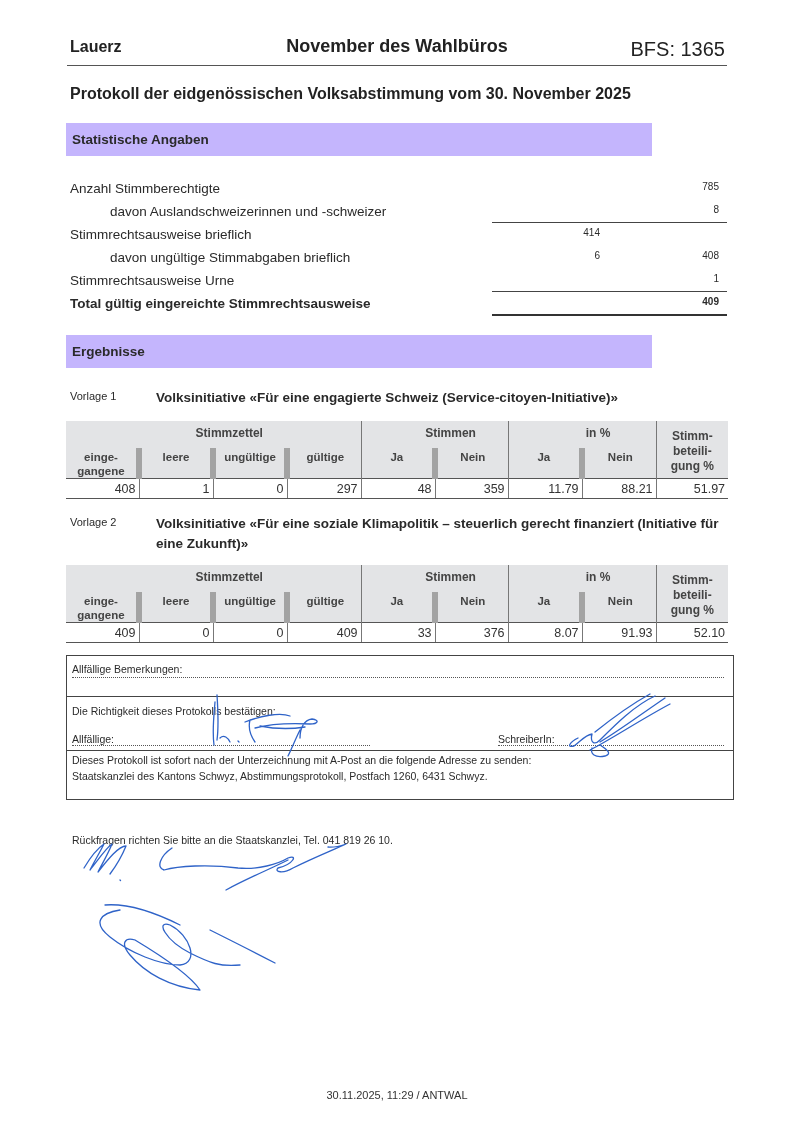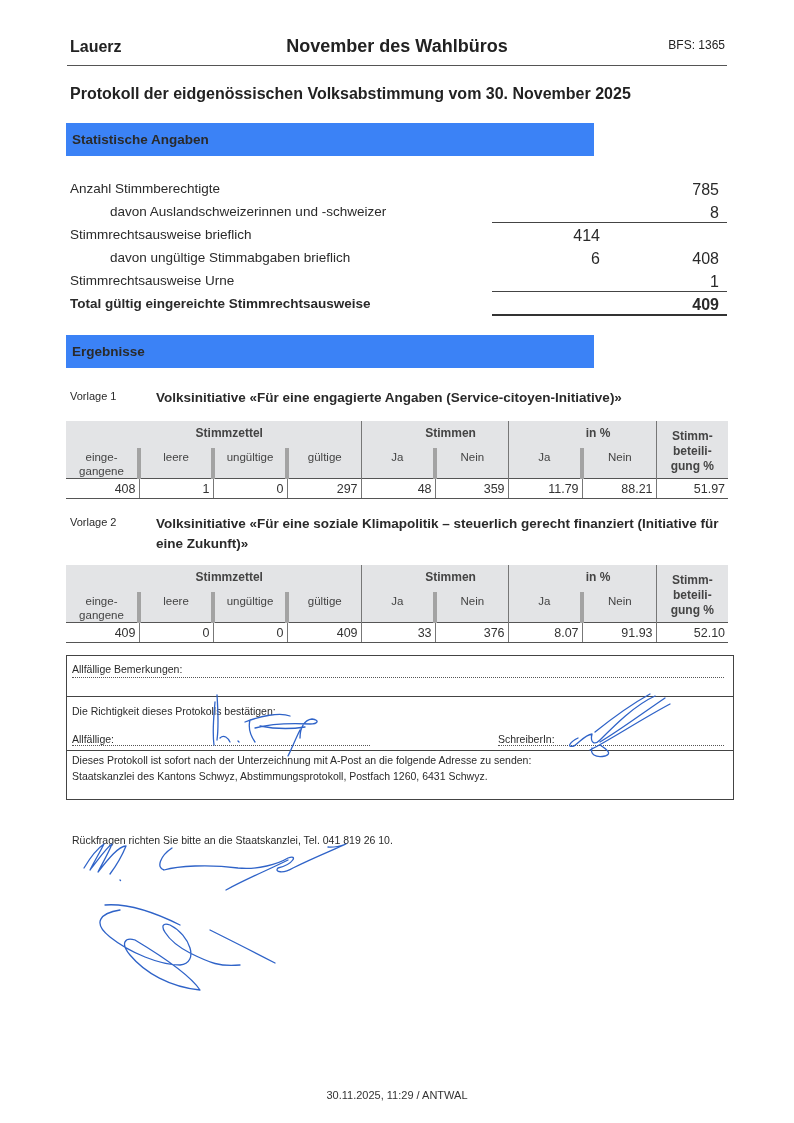--- a/index.html
+++ b/index.html
@@ -3,49 +3,49 @@
 <meta charset="utf-8">
 <style>
   html, body { margin: 0; padding: 0; background: #ffffff; }
   body { width: 794px; height: 1123px; position: relative; overflow: hidden;
          font-family: "Liberation Sans", sans-serif; color: #222; }
   .abs { position: absolute; }
 
   
   .hdr-left { left: 70px; top: 38px; font-size: 16px; font-weight: bold; }
   .hdr-center { left: 0; width: 794px; top: 36px; text-align: center; font-size: 18px; font-weight: bold; }
-  .hdr-right { right: 69px; top: 38px; font-size: 12px; }
+  .hdr-right { right: 69px; top: 38px; font-size: 20px; }
   .hdr-rule { left: 67px; width: 660px; top: 65px; height: 0; border-top: 1.5px solid #555; }
   .doc-title { left: 70px; top: 85px; font-size: 16px; font-weight: bold; }
 
-  .section-bar { left: 66px; width: 528px; height: 33px; background: #3b82f6; }
+  .section-bar { left: 66px; width: 586px; height: 33px; background: #c4b5fd; }
   .section-bar span { position: absolute; left: 6px; top: 9px; font-size: 13.5px; font-weight: bold; color: #2a2a2a; }
 
   .stat-label { left: 70px; font-size: 13.5px; color: #2a2a2a; }
   .stat-label.indent { left: 110px; }
   .stat-label.bold { font-weight: bold; }
-  .stat-val { font-size: 16px; text-align: right; width: 60px; color: #2a2a2a; }
+  .stat-val { font-size: 10px; text-align: right; width: 60px; color: #2a2a2a; }
   .stat-val.col1 { left: 540px; }
   .stat-val.col2 { left: 659px; }
   .stat-val.bold { font-weight: bold; }
   .stat-rule { left: 492px; width: 235px; height: 0; border-top: 1px solid #444; }
   .stat-rule.double { border-top: 2px solid #333; }
 
   .vorlage-num { left: 70px; font-size: 11px; color: #2a2a2a; }
   .vorlage-title { left: 156px; width: 570px; font-size: 13.5px; font-weight: bold; line-height: 20px; color: #2a2a2a; }
 
   
   table.res { position: absolute; left: 66px; width: 662px; border-collapse: collapse; font-size: 11.5px; color: #333; table-layout: fixed; }
-  table.res th { background: #e3e4e6; font-weight: normal; color: #444; padding: 0; vertical-align: top; }
+  table.res th { background: #e3e4e6; font-weight: bold; color: #444; padding: 0; vertical-align: top; }
   table.res th.grp { font-weight: bold; font-size: 12px; height: 22px; padding-top: 5px; padding-left: 32px; }
   table.res th.sub { height: 28px; padding-top: 2px; line-height: 14px; }
   table.res th.beteil { font-weight: bold; font-size: 12px; line-height: 15px; padding-top: 8px; }
   table.res td { text-align: right; padding: 2px 3px 1px 0; font-size: 12.5px; height: 16px; border-top: 1.5px solid #555; border-bottom: 1.5px solid #555; }
   table.res .vb { border-left: 1px solid #777; }
-  table.res th.sub.vb-light { border-left: 4px solid #a3a3a3; }
+  table.res th.sub.vb-light { border-left: 6px solid #a3a3a3; }
 
   
   .box { left: 66px; width: 666px; top: 655px; height: 143px; border: 1px solid #444; }
   .box-line { left: 66px; width: 668px; height: 0; border-top: 1px solid #444; }
   .small { font-size: 10.5px; color: #2a2a2a; }
   .dotted { height: 0; border-top: 1px dotted #555; }
 
   .footer { left: 0; width: 794px; top: 1089px; text-align: center; font-size: 11px; color: #333; }
 
   svg.sig { position: absolute; overflow: visible; }
@@ -84,21 +84,21 @@
 
 <div class="abs stat-label bold" style="top:296px;">Total gültig eingereichte Stimmrechtsausweise</div>
 <div class="abs stat-val col2 bold" style="top:296px;">409</div>
 <div class="abs stat-rule double" style="top:314px;"></div>
 
 <div class="abs section-bar" style="top:335px;">
   <span>Ergebnisse</span>
 </div>
 
 <div class="abs vorlage-num" style="top:390px;">Vorlage 1</div>
-<div class="abs vorlage-title" style="top:388px;">Volksinitiative «Für eine engagierte Angaben (Service-citoyen-Initiative)»</div>
+<div class="abs vorlage-title" style="top:388px;">Volksinitiative «Für eine engagierte Schweiz (Service-citoyen-Initiative)»</div>
 
 <table class="res" style="top:421px;">
   <colgroup>
     <col style="width:73px">
       <col style="width:74px">
       <col style="width:74px">
       <col style="width:74px">
     <col style="width:74px">
       <col style="width:73px">
       <col style="width:74px">

